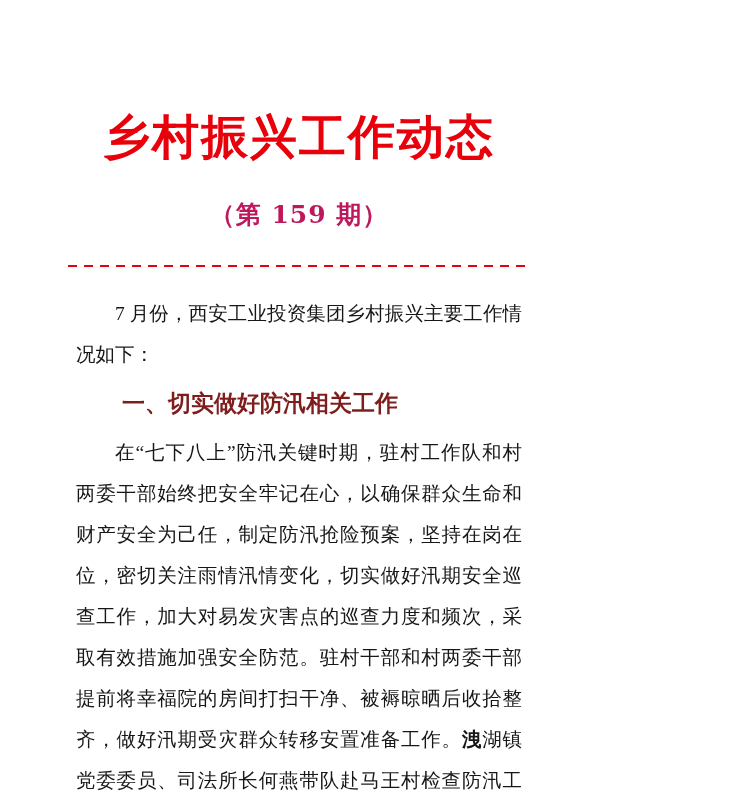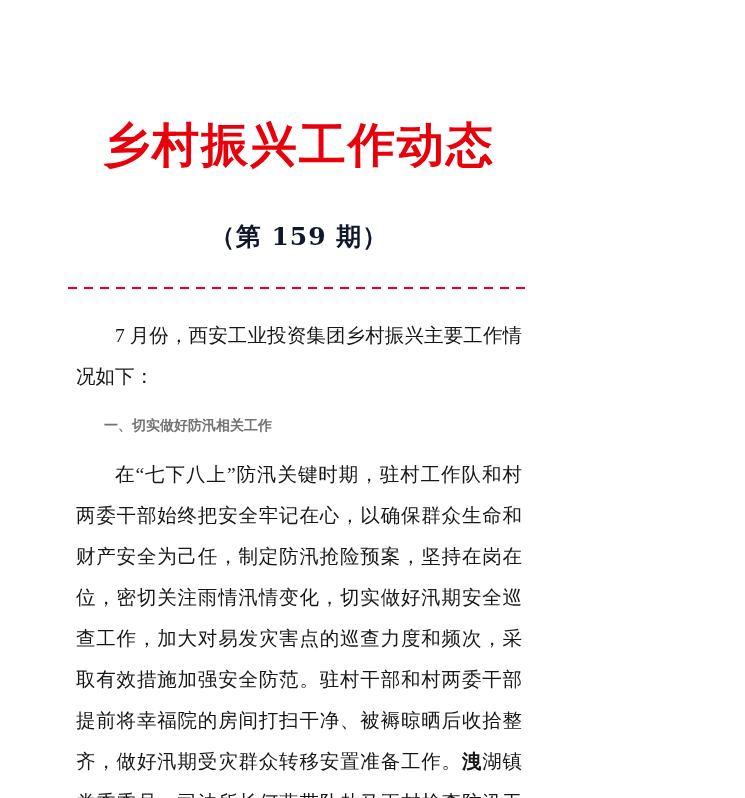--- a/index.html
+++ b/index.html
@@ -11,39 +11,39 @@
     height: 798px;
     background: #ffffff;
     font-family: "Liberation Serif", "DejaVu Serif", serif;
     overflow: hidden;
   }
   .page {
     position: relative;
     width: 598px;
     height: 798px;
     box-sizing: border-box;
-    padding: 8px 68px;
+    padding: 0 68px;
   }
   .doc-title {
     margin: 0;
     padding-top: 110px;
     text-align: center;
     color: #e8000b;
     font-size: 47px;
     font-weight: bold;
     letter-spacing: 2px;
     font-family: "DejaVu Serif", "Liberation Serif", serif;
     line-height: 1.15;
   }
   .doc-issue {
     text-align: center;
-    color: #0f172a;
+    color: #be185d;
     font-size: 25px;
     font-weight: bold;
-    margin-top: 48px;
+    margin-top: 34px;
     letter-spacing: 1px;
     font-family: "DejaVu Serif", "Liberation Serif", serif;
   }
   .divider {
     margin-top: 34px;
     height: 2px;
     background-image: repeating-linear-gradient(to right,
         #e8000b 0px, #e8000b 9px, rgba(255,255,255,0) 9px, rgba(255,255,255,0) 16px);
   }
   .body-text {
@@ -55,23 +55,23 @@
     text-justify: inter-ideograph;
   }
   .body-text p {
     margin: 8px;
     text-indent: 2em;
   }
   .section-heading {
     margin: 0;
     font-weight: bold;
     text-indent: 2em;
-    font-size: 14px;
+    font-size: 23px;
     line-height: 41px;
-    color: #737373;
+    color: #7f1d1d;
   }
   .emph {
     font-weight: bold;
   }
 </style>
 </head>
 <body>
 
 <div class="page">
 

